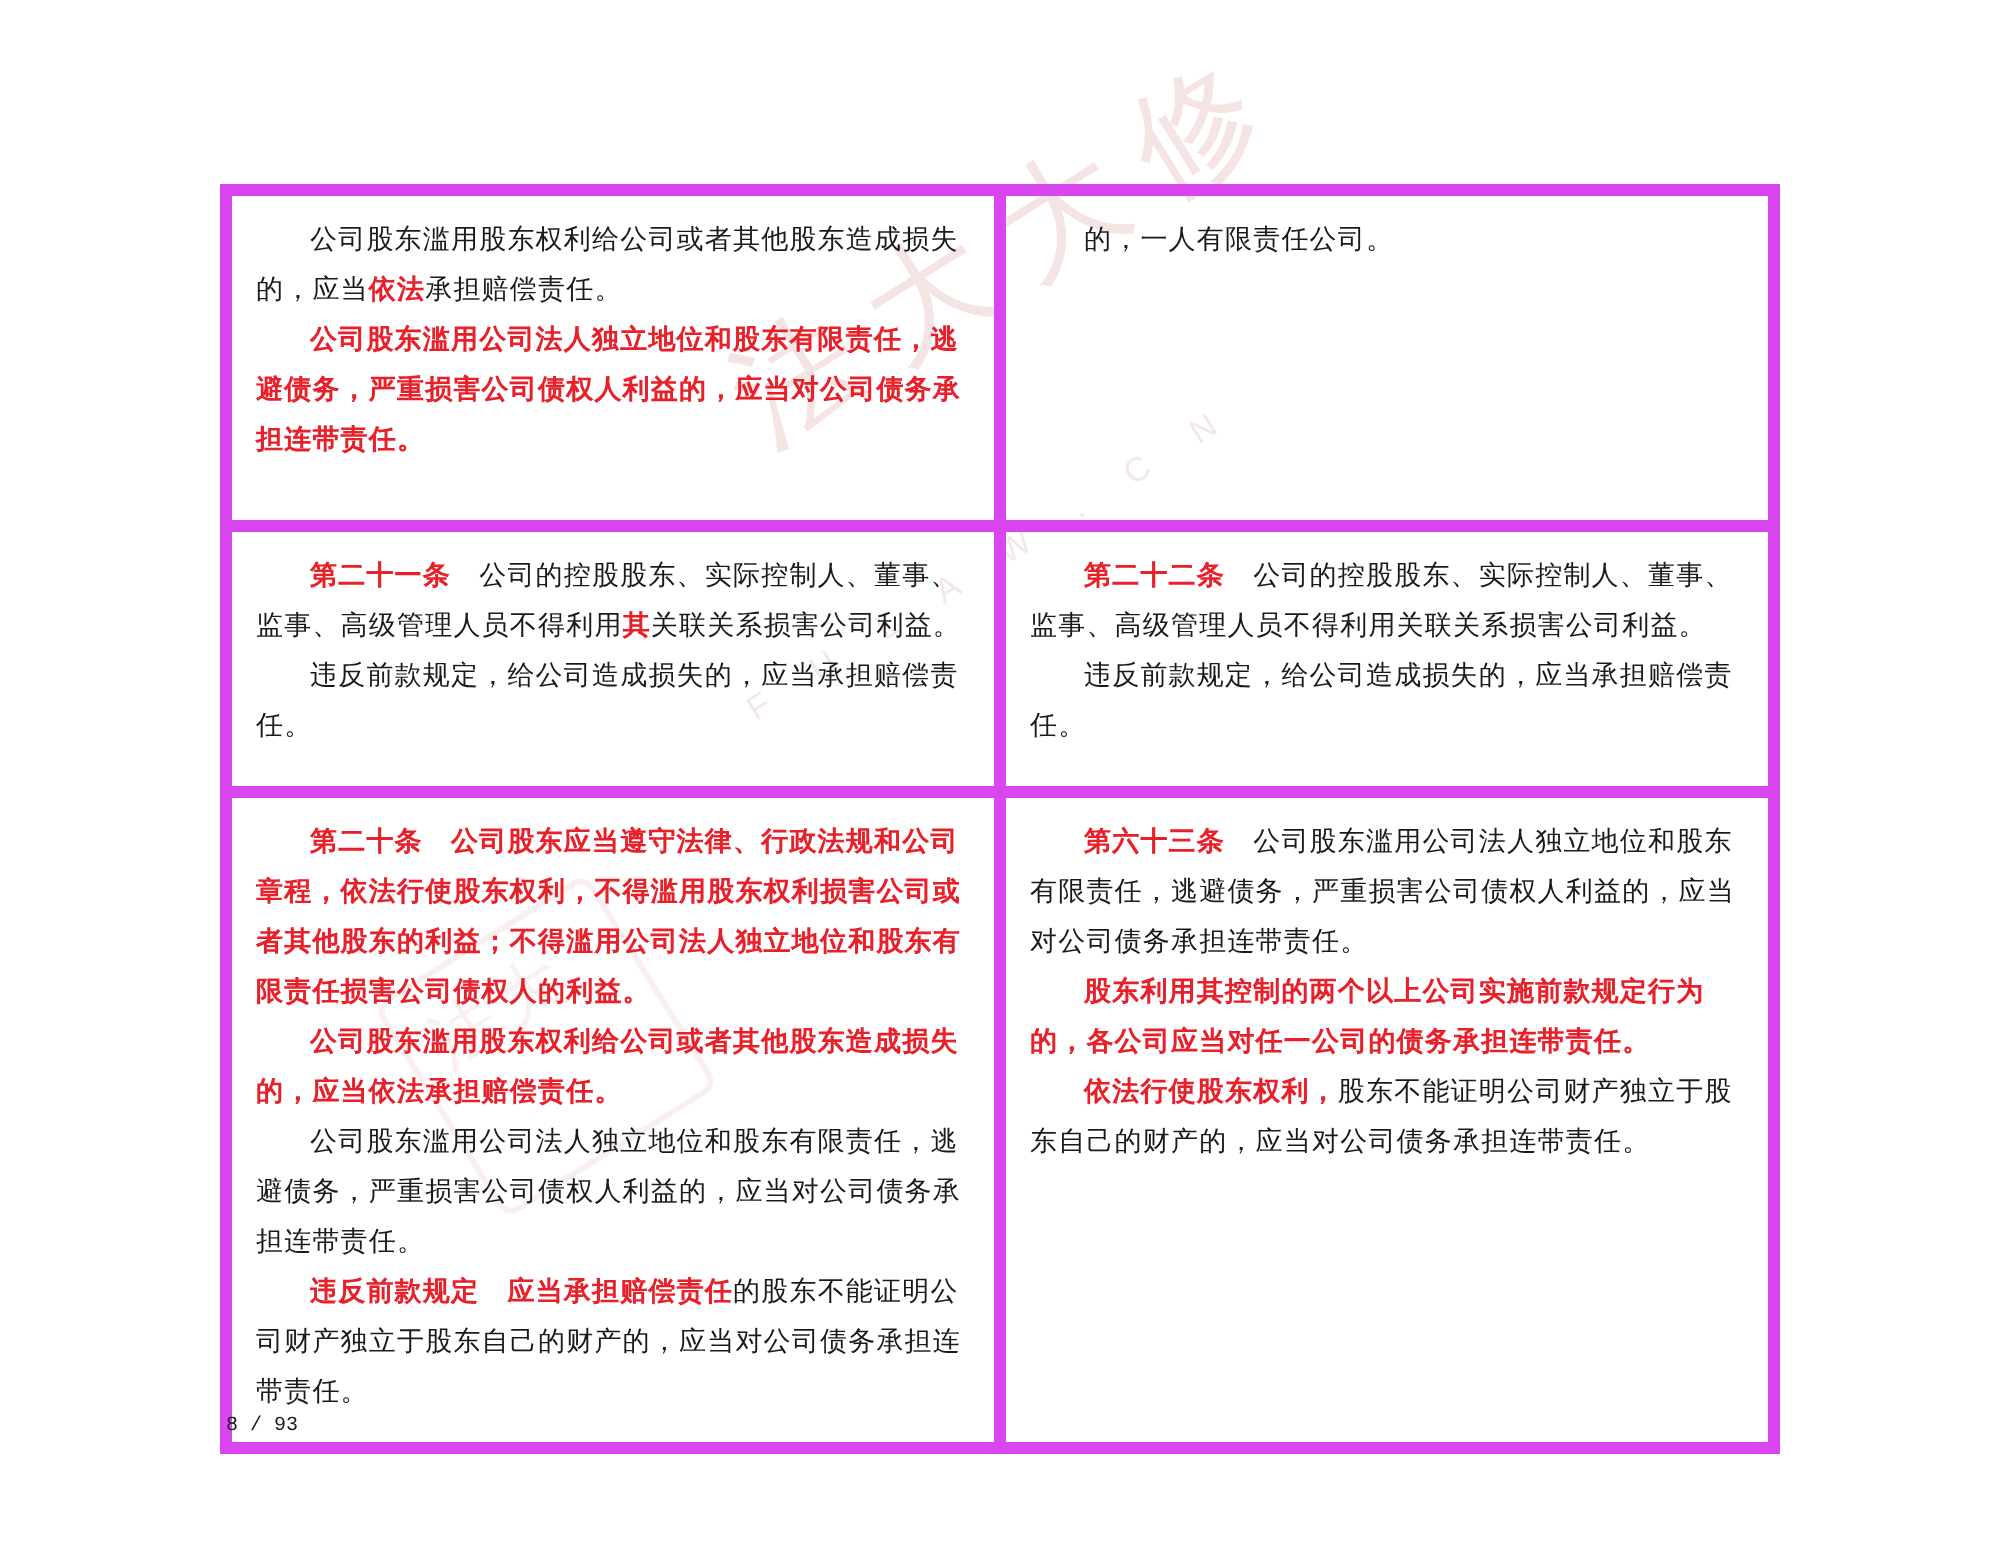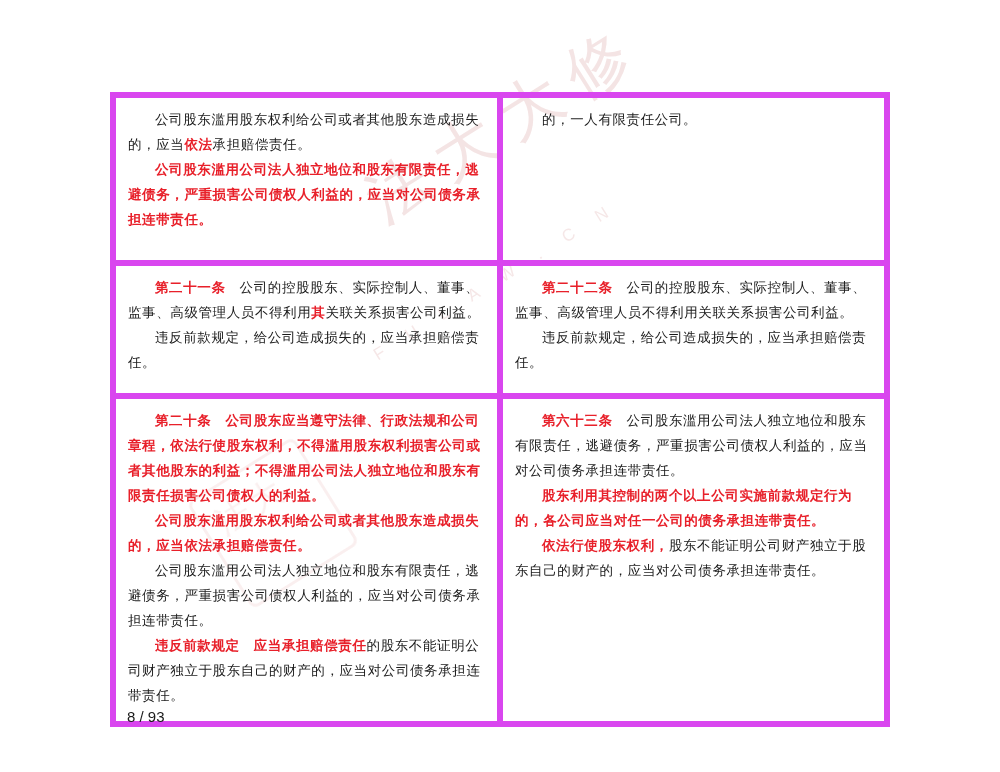--- a/index.html
+++ b/index.html
@@ -106,25 +106,25 @@
   p.para.red {
     color: #e8202a;
     font-weight: bold;
   }
   span.red {
     color: #e8202a;
     font-weight: bold;
   }
   .footer {
     position: absolute;
-    left: 127px;
+    left: 113px;
     top: 708px;
-    font-size: 15px;
+    font-size: 10px;
     color: #1a1a1a;
-    font-family: Liberation Sans, sans-serif;
+    font-family: Liberation Mono, monospace;
     z-index: 12;
   }
   .row-a td { height: 140px; }
   .row-b td { height: 105px; }
   .row-c td { height: 290px; }
 </style>
 </head>
 <body>
 
 <div class="page">

